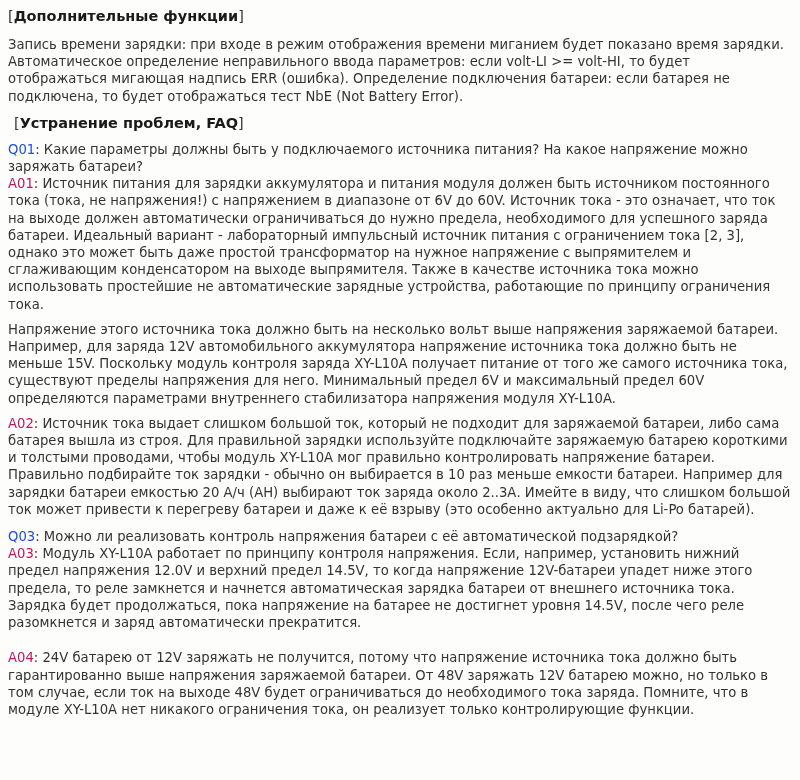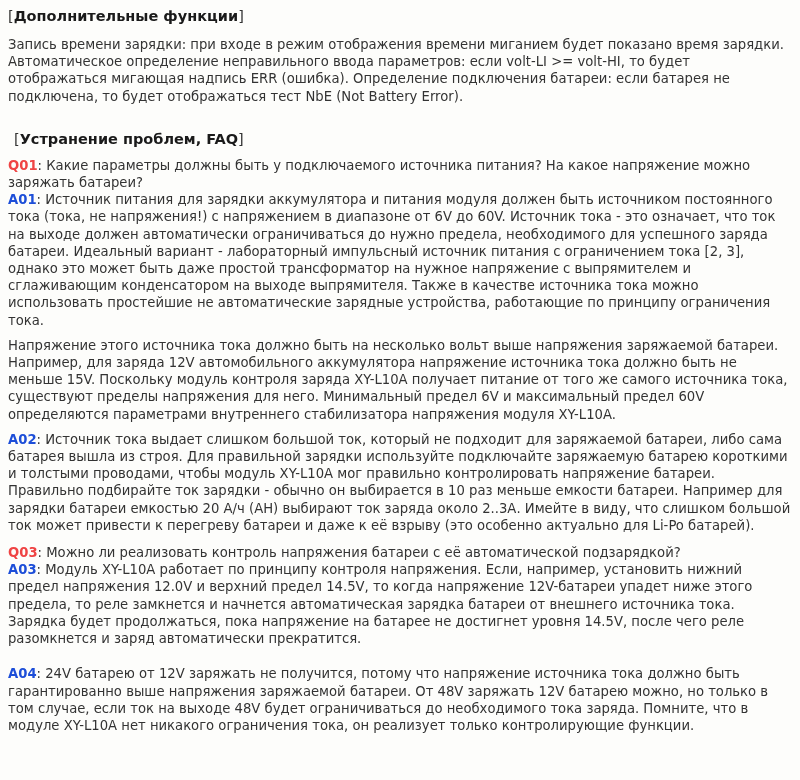--- a/index.html
+++ b/index.html
@@ -7,25 +7,25 @@
     width: 800px; height: 780px; overflow: hidden;
     background: #fdfdfb;
     font-family: "DejaVu Sans", sans-serif;
     font-size: 13.2px;
     line-height: 17.2px;
     color: #333333;
   }
   .page { padding: 4px 8px 0 8px; position: relative; }
   .section-title { font-size: 14.5px; margin: 2px 0 10px 0; line-height: 20px; }
   .section-title b { color: #1a1a1a; text-align: center; }
-  .section-title.faq { margin: 24px 0 8px 6px; }
+  .section-title.faq { margin: 8px 0 8px 6px; }
   p { margin: 7px 0 8px 0; }
   .qa { margin: 0 0 8px 0; }
-  .q-label { color: #ef4444; font-weight: bold; }
-  .a-label { color: #1d4ed8; font-weight: bold; }
+  .q-label { color: #1d4ed8; font-weight: normal; }
+  .a-label { color: #be185d; font-weight: normal; }
 </style>
 </head>
 <body>
 
 <div class="page">
   <div class="section-title">[<b>Дополнительные функции</b>]</div>
   <p>Запись времени зарядки: при входе в режим отображения времени миганием будет показано время зарядки. Автоматическое определение неправильного ввода параметров: если volt-LI &gt;= volt-HI, то будет отображаться мигающая надпись ERR (ошибка). Определение подключения батареи: если батарея не подключена, то будет отображаться тест NbE (Not Battery Error).</p>
 
   <div class="section-title faq">[<b>Устранение проблем, FAQ</b>]</div>
 

